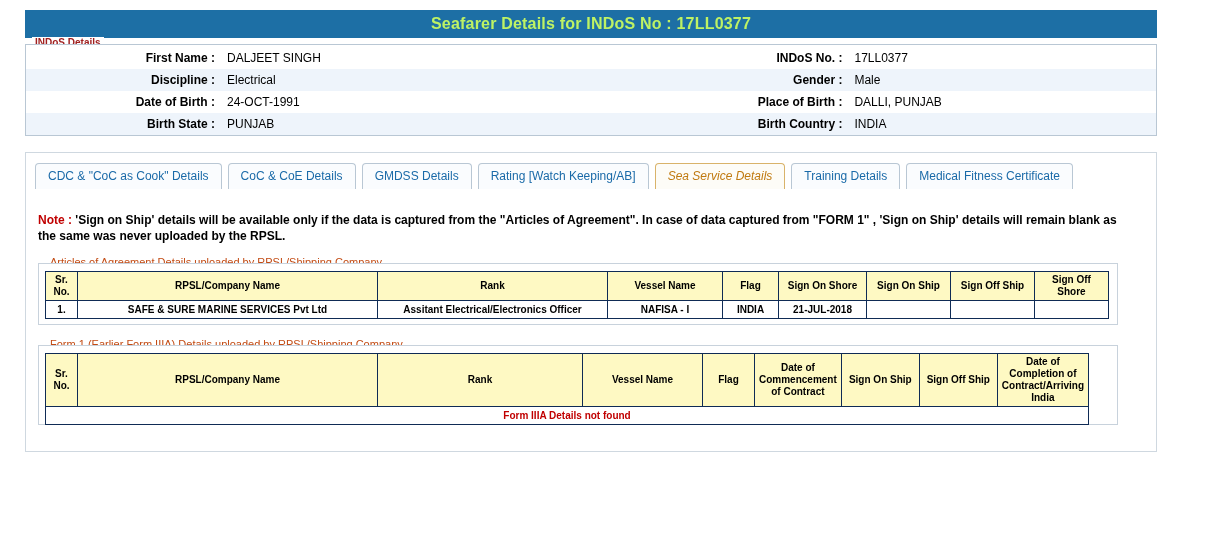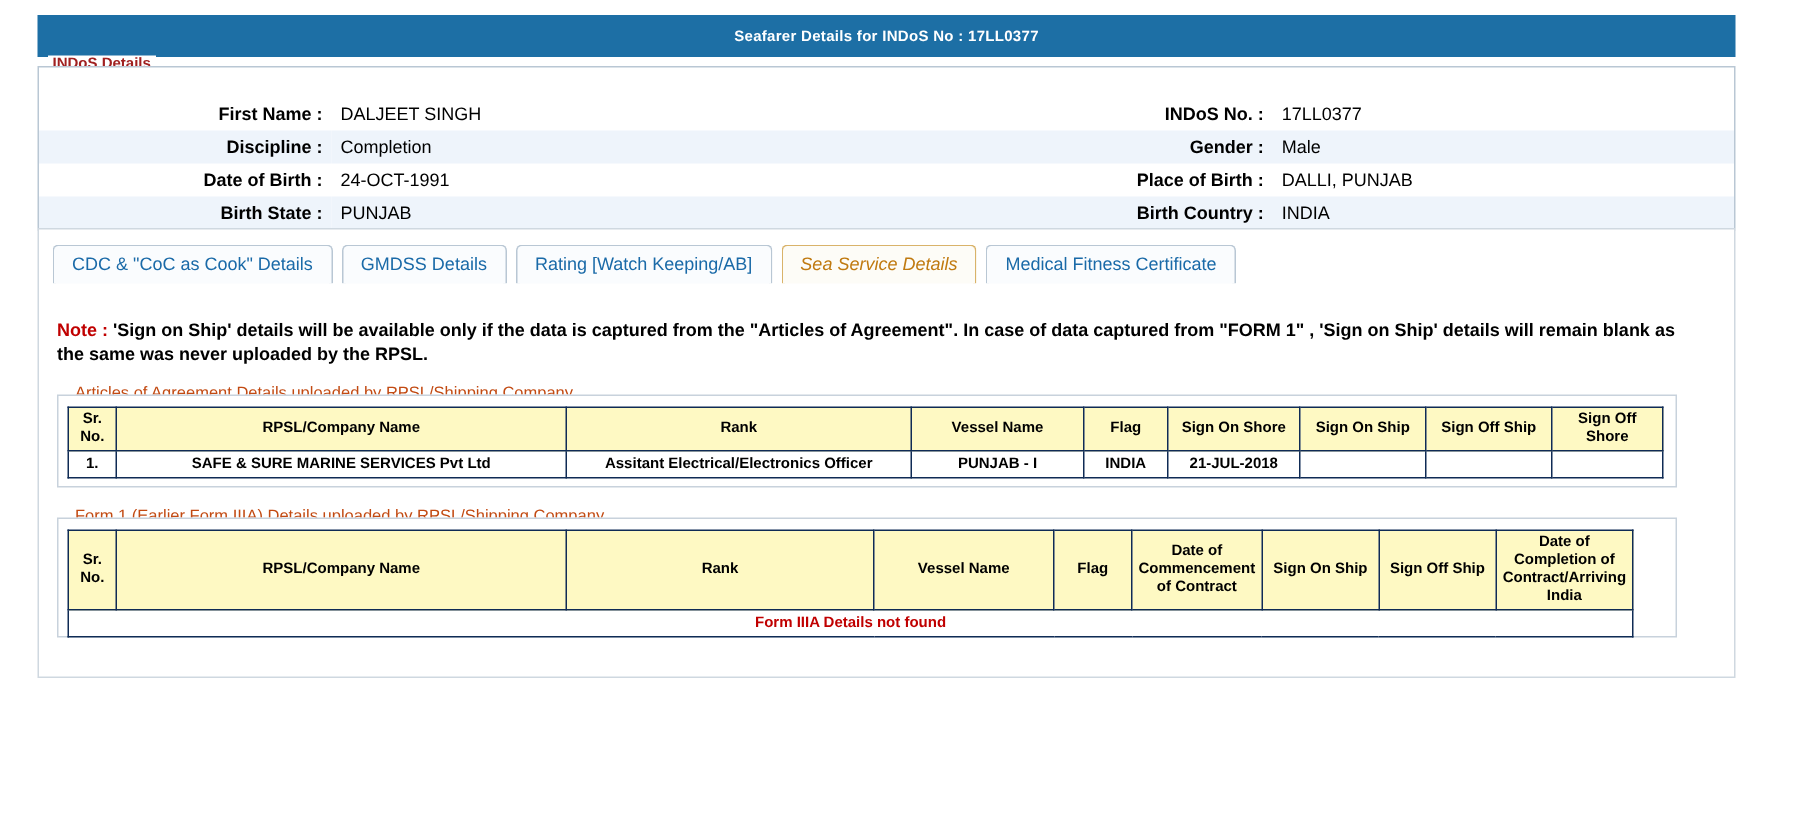--- a/index.html
+++ b/index.html
@@ -14,38 +14,38 @@
   }
   .page { position: relative; width: 1206px; height: 550px; }
 
   
   .titlebar {
     position: absolute; left: 25px; top: 10px; width: 1132px; height: 28px;
     background: #1d6fa5;
     display: flex; align-items: center; justify-content: center;
   }
   .titlebar .title {
-    color: #ffffff; font-weight: bold; font-size: 10px;
+    color: #bef264; font-weight: bold; font-size: 16px;
     letter-spacing: .2px;
   }
 
   
   .indos-box {
     position: absolute; left: 25px; top: 44px; width: 1132px;
     border: 1px solid #b9c7d4;
     background: #ffffff;
     padding: 0;
   }
   .indos-legend {
     position: absolute; left: 32px; top: 37px;
     background: #ffffff;
     color: #a02020; font-weight: bold; font-size: 10px;
     padding: 0 3px;
   }
-  table.kv { width: 100%; border-collapse: collapse; margin-top: 20px; }
+  table.kv { width: 100%; border-collapse: collapse; margin-top: 2px; }
   table.kv td { padding: 4px 6px; font-size: 12px; vertical-align: middle; height: 20px; }
   table.kv tr.alt { background: #eef4fb; padding-left: 29px; }
   td.lbl { text-align: right; font-weight: bold; width: 195px; white-space: nowrap; }
   td.val { text-align: left; padding-left: 10px; }
   td.lbl2 { text-align: right; font-weight: bold; width: 300px; white-space: nowrap; }
 
   
   .panel {
     position: absolute; left: 25px; top: 152px; width: 1132px; height: 300px;
     border: 1px solid #cfd8e0;
@@ -135,21 +135,21 @@
     <table class="kv">
       <tbody>
         <tr>
           <td class="lbl">First Name :</td>
           <td class="val">DALJEET SINGH</td>
           <td class="lbl2">INDoS No. :</td>
           <td class="val">17LL0377</td>
         </tr>
         <tr class="alt">
           <td class="lbl">Discipline :</td>
-          <td class="val">Completion</td>
+          <td class="val">Electrical</td>
           <td class="lbl2">Gender :</td>
           <td class="val">Male</td>
         </tr>
         <tr>
           <td class="lbl">Date of Birth :</td>
           <td class="val">24-OCT-1991</td>
           <td class="lbl2">Place of Birth :</td>
           <td class="val">DALLI, PUNJAB</td>
         </tr>
         <tr class="alt">
@@ -157,23 +157,25 @@
           <td class="val">PUNJAB</td>
           <td class="lbl2">Birth Country :</td>
           <td class="val">INDIA</td>
         </tr>
       </tbody>
     </table>
   </div>
 
   <div class="tabs">
     <div class="tab">CDC &amp; "CoC as Cook" Details</div>
+    <div class="tab">CoC &amp; CoE Details</div>
     <div class="tab">GMDSS Details</div>
     <div class="tab">Rating [Watch Keeping/AB]</div>
     <div class="tab active">Sea Service Details</div>
+    <div class="tab">Training Details</div>
     <div class="tab">Medical Fitness Certificate</div>
   </div>
 
   <div class="panel"></div>
 
   <div class="note">
     <span class="red">Note :</span><span> 'Sign on Ship' details will be available only if the data is captured from the "Articles of Agreement". In case of data captured from "FORM 1" , 'Sign on Ship' details will remain blank as the same was never uploaded by the RPSL.</span>
   </div>
 
   <div class="sec-legend" id="aoa-legend">Articles of Agreement Details uploaded by RPSL/Shipping Company</div>
@@ -190,21 +192,21 @@
         <th style="width:84px">Sign On Ship</th>
         <th style="width:84px">Sign Off Ship</th>
         <th style="width:74px">Sign Off Shore</th>
       </tr>
     </thead>
     <tbody>
       <tr>
         <td>1.</td>
         <td class="left">SAFE &amp; SURE MARINE SERVICES Pvt Ltd</td>
         <td class="left">Assitant Electrical/Electronics Officer</td>
-        <td class="left">PUNJAB - I</td>
+        <td class="left">NAFISA - I</td>
         <td>INDIA</td>
         <td>21-JUL-2018</td>
         <td></td>
         <td></td>
         <td></td>
       </tr>
     </tbody>
   </table>
 
   <div class="sec-legend" id="form1-legend">Form 1 (Earlier Form IIIA) Details uploaded by RPSL/Shipping Company</div>

